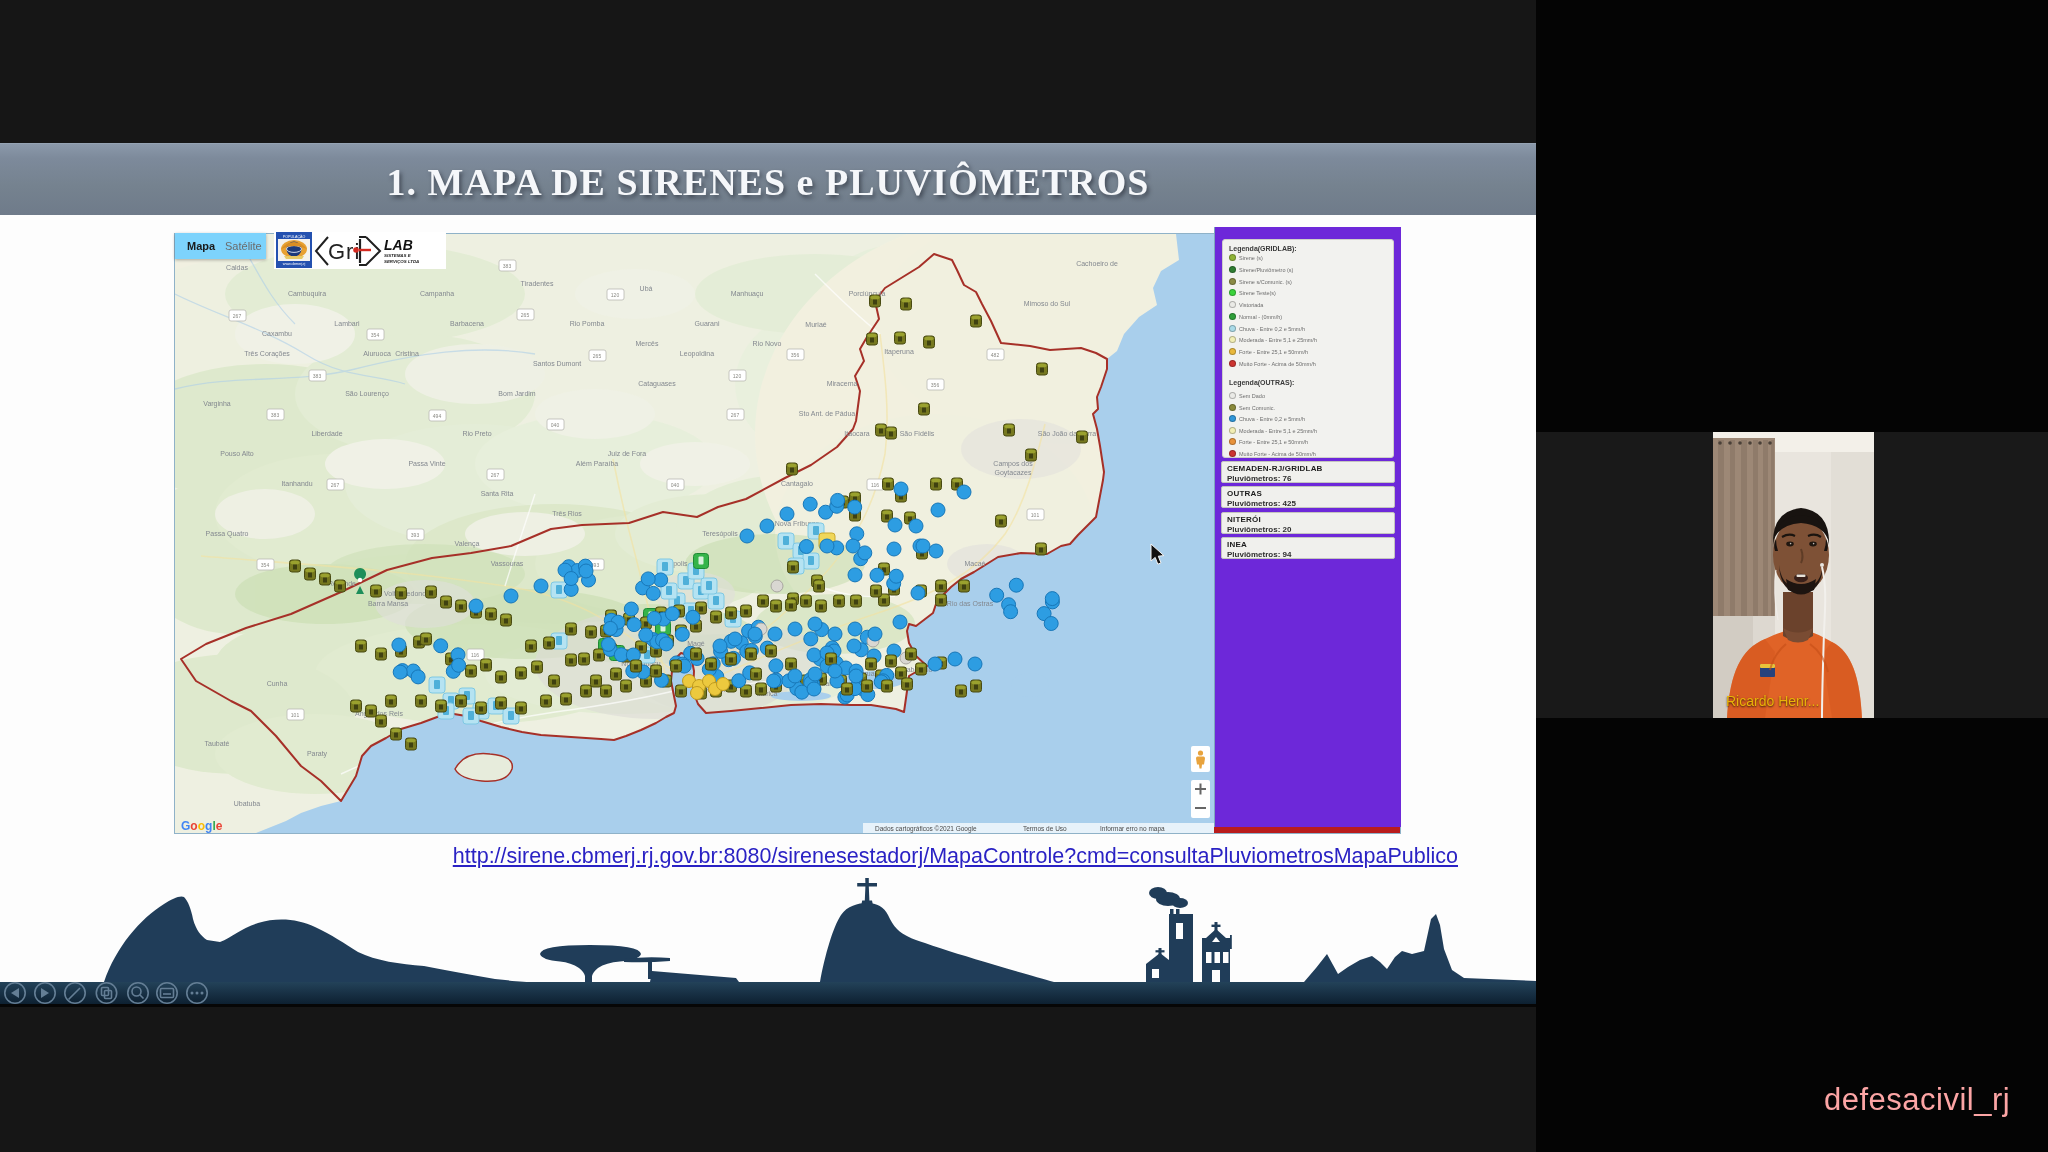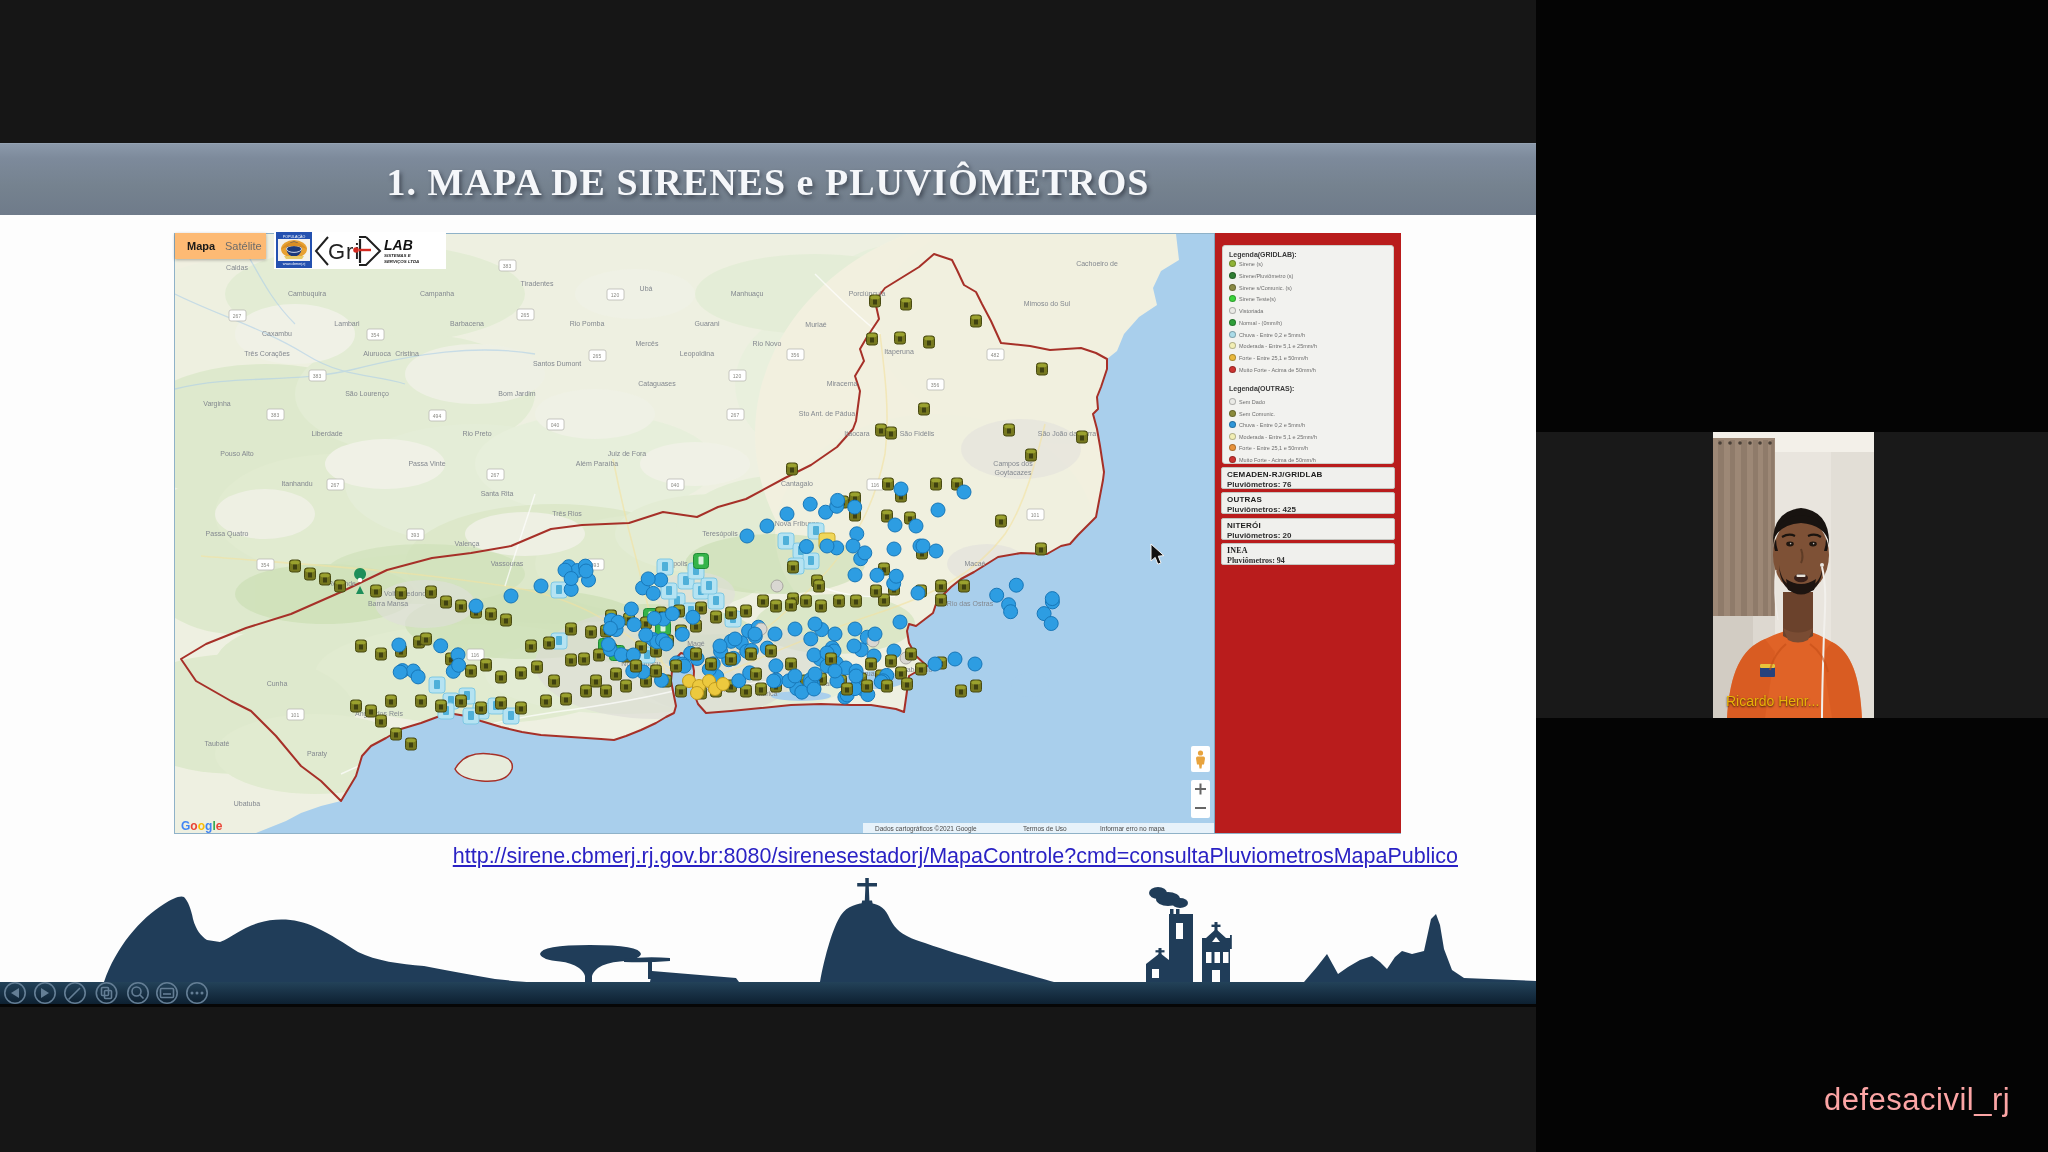--- a/index.html
+++ b/index.html
@@ -8,36 +8,36 @@
   .abs { position:absolute; }
   #leftbg { left:0; top:0; width:1536px; height:1152px; background:#161616; }
   #slide { left:0; top:143px; width:1536px; height:864px; background:#fdfdfd; }
   #titlebar { left:0; top:143px; width:1536px; height:72px;
     background:linear-gradient(to bottom,#8b99aa 0%,#7d8a9b 20%,#75828f 60%,#6f7b8a 100%);
     border-top:1px solid #95a3b3; }
   #titletext { left:0; top:160px; width:1536px; text-align:center;
     font-family:"Liberation Serif", serif; font-weight:bold; font-size:38px; color:#f5f7fa;
     letter-spacing:1px; text-shadow:2px 3px 4px rgba(25,30,40,0.55); }
   #mapwrap { left:174px; top:233px; width:1227px; height:601px; border:1px solid #8fb2c8; background:#b91c1c; }
-  #legend { left:1214px; top:233px; width:187px; height:600px; background:#b91c1c; border-left:1px solid #7fa6bf; font-family:"Liberation Sans",sans-serif;padding-left:32px; }
+  #legend { left:1214px; top:227px; width:187px; height:600px; background:#6d28d9; border-left:1px solid #7fa6bf; font-family:"Liberation Sans",sans-serif;padding-left:32px; }
   .lgbox { position:absolute; left:7px; width:172px; background:#f2f2ef; border:1px solid #cfcfc9; border-radius:3px; }
   .lghead { font-size:7px; font-weight:bold; color:#3a3a3a; }
   .lgitem { position:absolute; left:6px; height:10px; font-size:5.5px; color:#6e6e6e; white-space:nowrap; }
   .lgdot { display:inline-block; width:7px; height:7px; border-radius:4px; margin-right:3px; vertical-align:-1px; border:1px solid rgba(0,0,0,0.25); }
   .infbox { position:absolute; left:6px; width:174px; background:#f0f0ed; border:1px solid #c4c4bf; border-radius:2px; padding:2px 5px; }
   .infbox .t1 { font-size:8px; font-weight:bold; color:#1d1d1d; letter-spacing:0.2px; }
   .infbox .t2 { font-size:8px; font-weight:bold; color:#2e2e2e; margin-top:1px; }
   #urlline { left:0; top:846px; width:1458px; text-align:right; font-size:21.5px; line-height:1; color:#2a22c4; }
   #urlline span { color:#2a22c4; text-decoration:underline; }
   #rightpanel { left:1536px; top:0; width:512px; height:1152px; background:#040404; }
   #camstrip { left:1536px; top:432px; width:512px; height:286px; background:#191919; }
   #cam { left:1713px; top:432px; width:161px; height:286px; overflow:hidden; }
   #camname { left:1726px; top:693px; width:160px; font-size:14px; color:#eab308; text-shadow:0 1px 2px rgba(0,0,0,0.8); }
   #watermark { left:1824px; top:1082px; font-size:31px; color:#fca5a5; letter-spacing:0.5px; }
-  #maptabs { left:175px; top:233px; width:91px; height:26px; background:#fdba74; box-shadow:0 1px 3px rgba(0,0,0,0.3); font-size:11px;text-align:center; }
+  #maptabs { left:175px; top:233px; width:91px; height:26px; background:#7dd3fc; box-shadow:0 1px 3px rgba(0,0,0,0.3); font-size:11px;text-align:center; }
   #maptabs .t1 { position:absolute; left:12px; top:7px; font-weight:bold; color:#1a1a1a; }
   #maptabs .t2 { position:absolute; left:50px; top:7px; color:#6b6b6b; }
   #emblem { left:276px; top:232px; width:36px; height:36px; }
   #gridlogo { left:314px; top:235px; width:150px; height:36px; }
 </style>
 </head>
 <body>
 <div class="abs" id="leftbg"></div>
 <div class="abs" id="rightpanel"></div>
 <div class="abs" id="slide"></div>
@@ -673,21 +673,21 @@
       <div class="t2">Pluviômetros: 76</div>
     </div>
   <div class="infbox" style="top:259px; height:22px;">
       <div class="t1">OUTRAS</div>
       <div class="t2">Pluviômetros: 425</div>
     </div>
   <div class="infbox" style="top:285px; height:22px;">
       <div class="t1">NITERÓI</div>
       <div class="t2">Pluviômetros: 20</div>
     </div>
-  <div class="infbox" style="top:310px; height:22px;font-family:Liberation Serif, serif;">
+  <div class="infbox" style="top:310px; height:22px;">
       <div class="t1">INEA</div>
       <div class="t2">Pluviômetros: 94</div>
     </div>
 </div>
 <div class="abs" id="urlline"><span>http://sirene.cbmerj.rj.gov.br:8080/sirenesestadorj/MapaControle?cmd=consultaPluviometrosMapaPublico</span></div>
 <div class="abs" style="left:274px; top:232px; width:172px; height:37px; background:#fff;"></div>
 <div class="abs" id="maptabs">
     <span class="t1">Mapa</span>
     <span class="t2">Satélite</span>
   </div>

